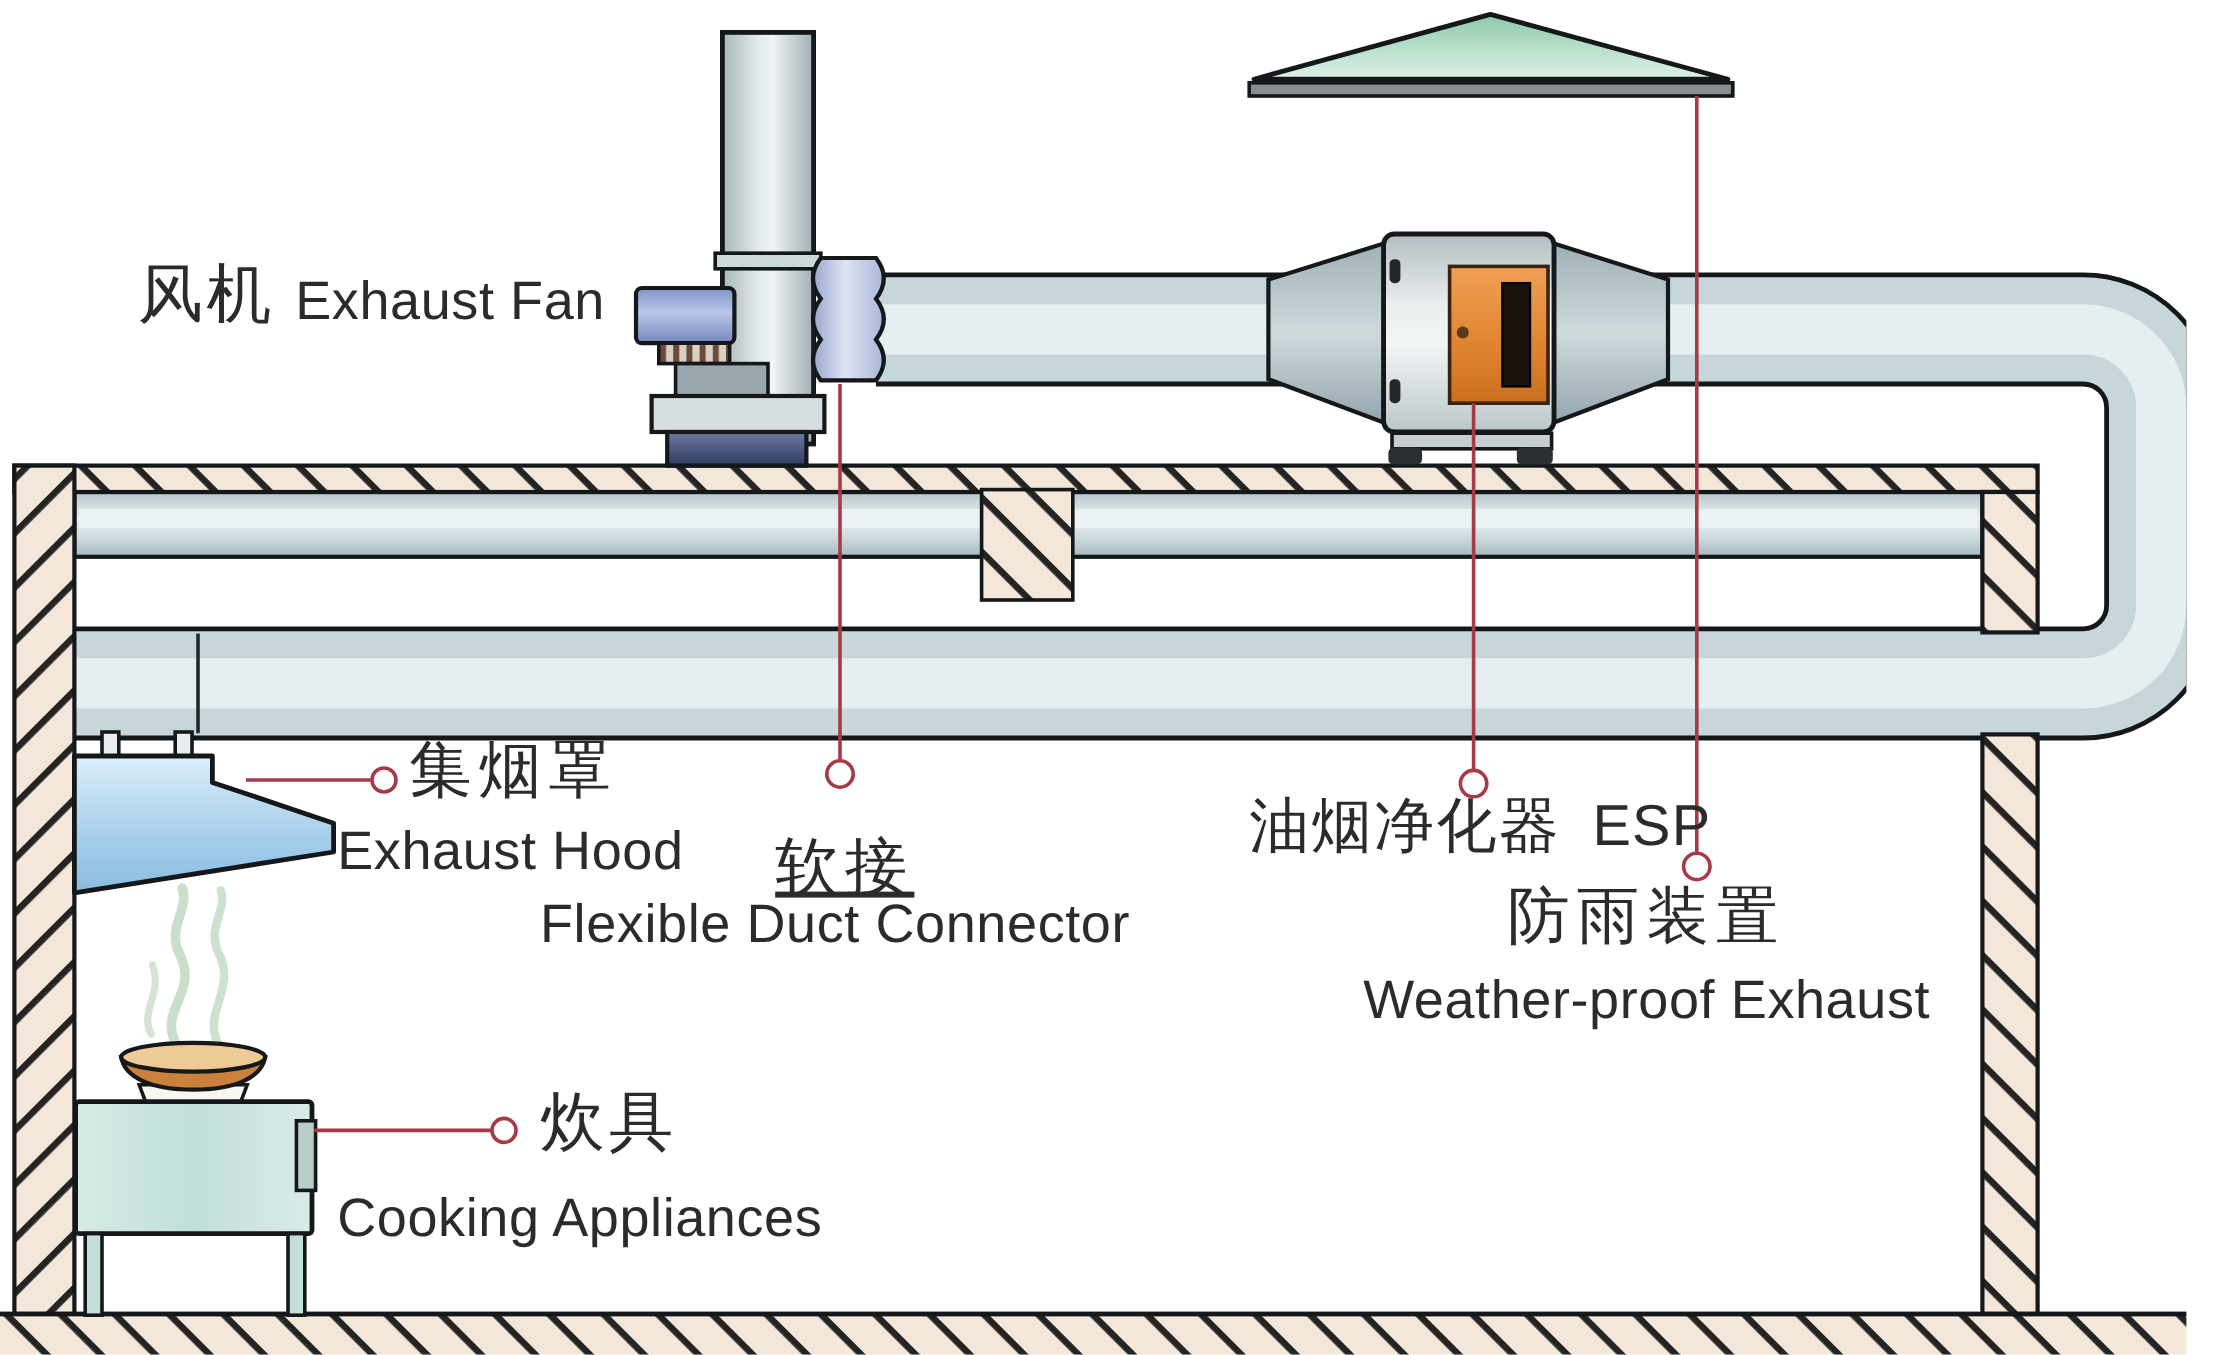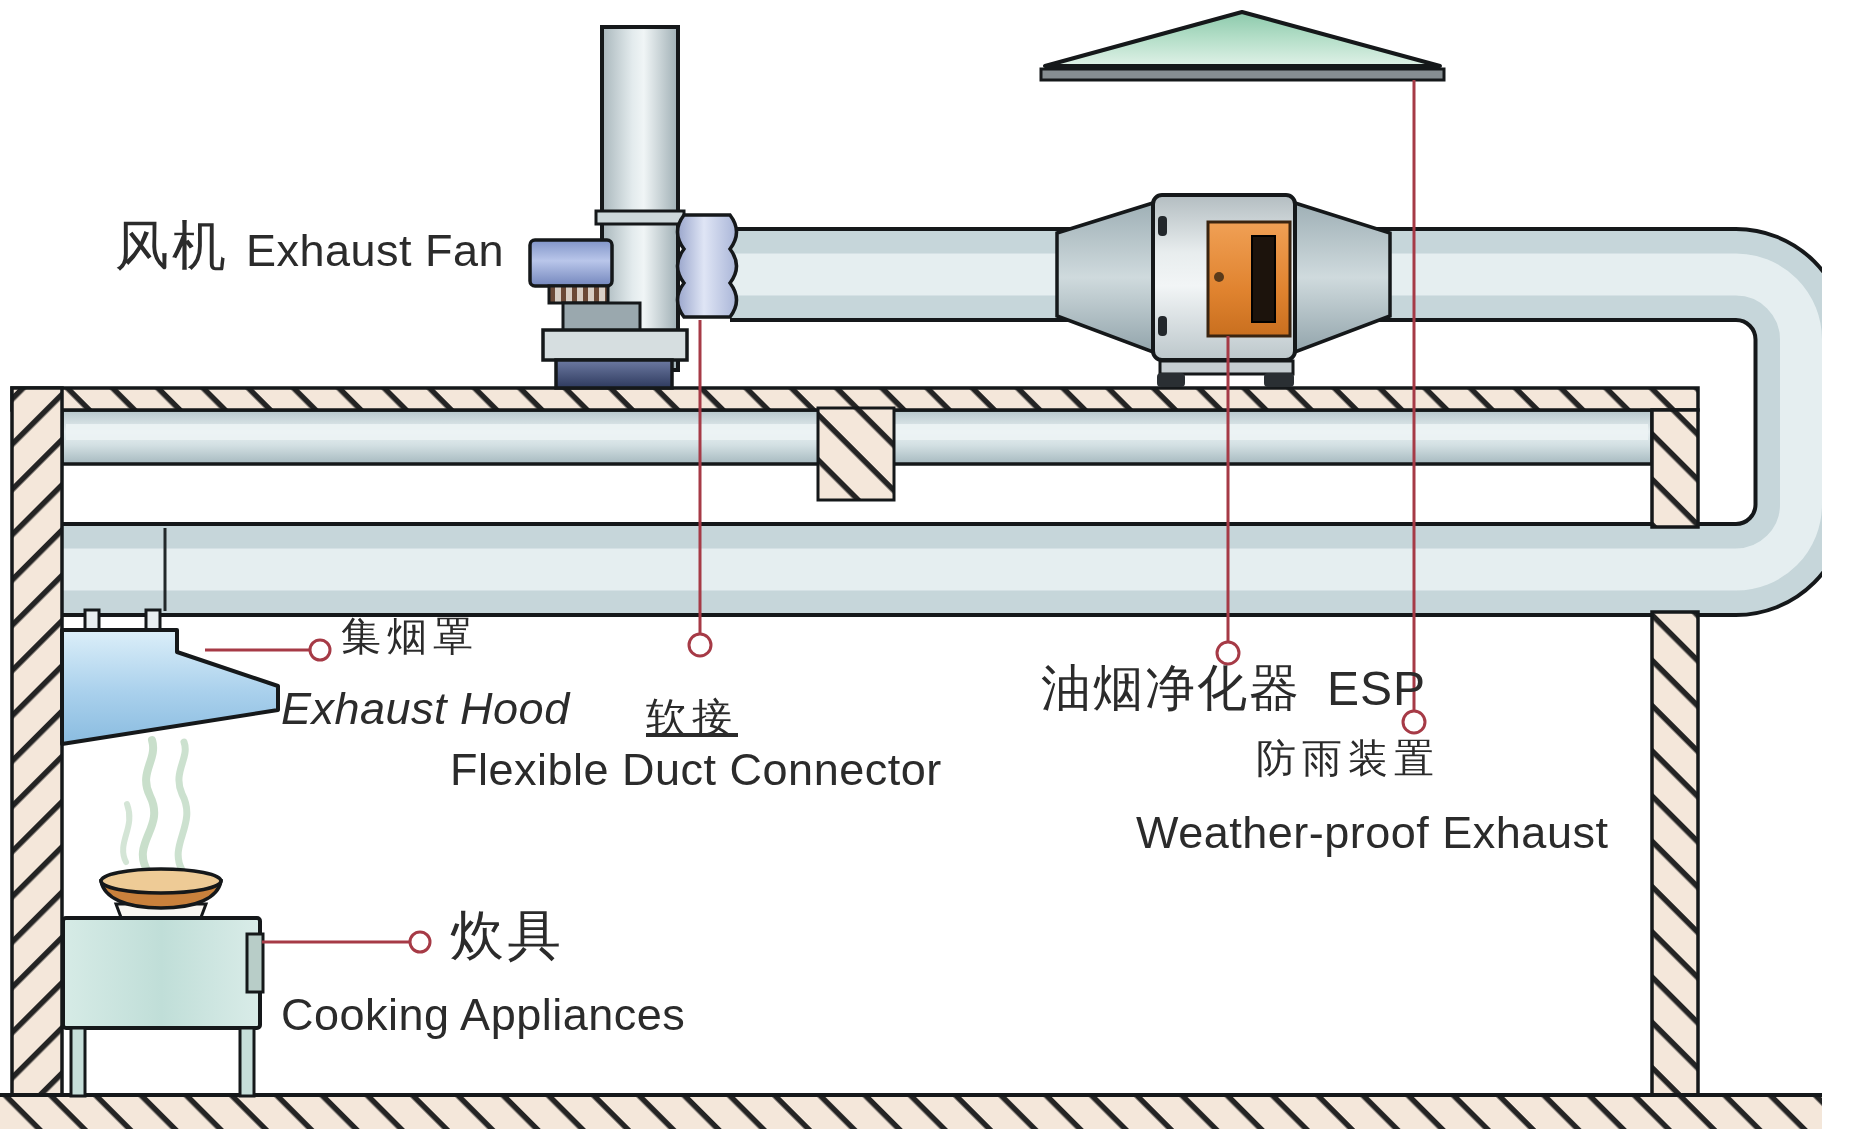--- a/index.html
+++ b/index.html
@@ -3,21 +3,21 @@
 <meta charset="utf-8">
 <style>
   html,body{margin:0;padding:0;background:#ffffff;}
   #stage{
     position:relative;width:1822px;height:1129px;background:#ffffff;overflow:hidden;
     font-family:"Liberation Sans","DejaVu Sans",sans-serif;color:#2b2b2b;
   }
   #stage svg{position:absolute;left:0;top:0;}
   .lbl{position:absolute;line-height:1;white-space:nowrap;color:#2b2b2b;}
   .zh-54{font-size:54px;letter-spacing:3px;}
-  .zh-52{font-size:40px;letter-spacing:6px;}
+  .zh-52{font-size:52px;letter-spacing:6px;}
   .zh-50{font-size:50px;letter-spacing:2px;}
   .en-45{font-size:45px;letter-spacing:0.5px;}
   .en-48{font-size:48px;letter-spacing:1px;}
   .esp-row{display:flex;align-items:flex-end;gap:26px;}
 </style>
 </head>
 <body>
 
 <div id="stage">
 
@@ -180,21 +180,21 @@
     <circle cx="1414" cy="722" r="11" fill="#ffffff"></circle>
     <line x1="262" y1="942" x2="409" y2="942"></line>
     <circle cx="420" cy="942" r="10" fill="#ffffff"></circle>
   </g>
 </svg>
 
   <div class="lbl zh-54" style="left:115px;top:218px;">风机</div>
   <div class="lbl en-45" style="left:246px;top:228px;">Exhaust Fan</div>
 
   <div class="lbl zh-52" style="left:341px;top:616px;">集烟罩</div>
-  <div class="lbl en-45" style="left:281px;top:686px;font-style:italic;">Exhaust Hood</div>
+  <div class="lbl en-45" style="left:281px;top:686px;">Exhaust Hood</div>
 
   <div class="lbl zh-52" style="left:646px;top:697px;text-decoration:underline;">软接</div>
   <div class="lbl en-45" style="left:450px;top:747px;">Flexible Duct Connector</div>
 
   <div class="lbl esp-row" style="left:1041px;top:663px;">
     <span class="zh-50">油烟净化器</span>
     <span class="en-48">ESP</span>
   </div>
 
   <div class="lbl zh-52" style="left:1256px;top:738px;text-align:right;">防雨装置</div>

